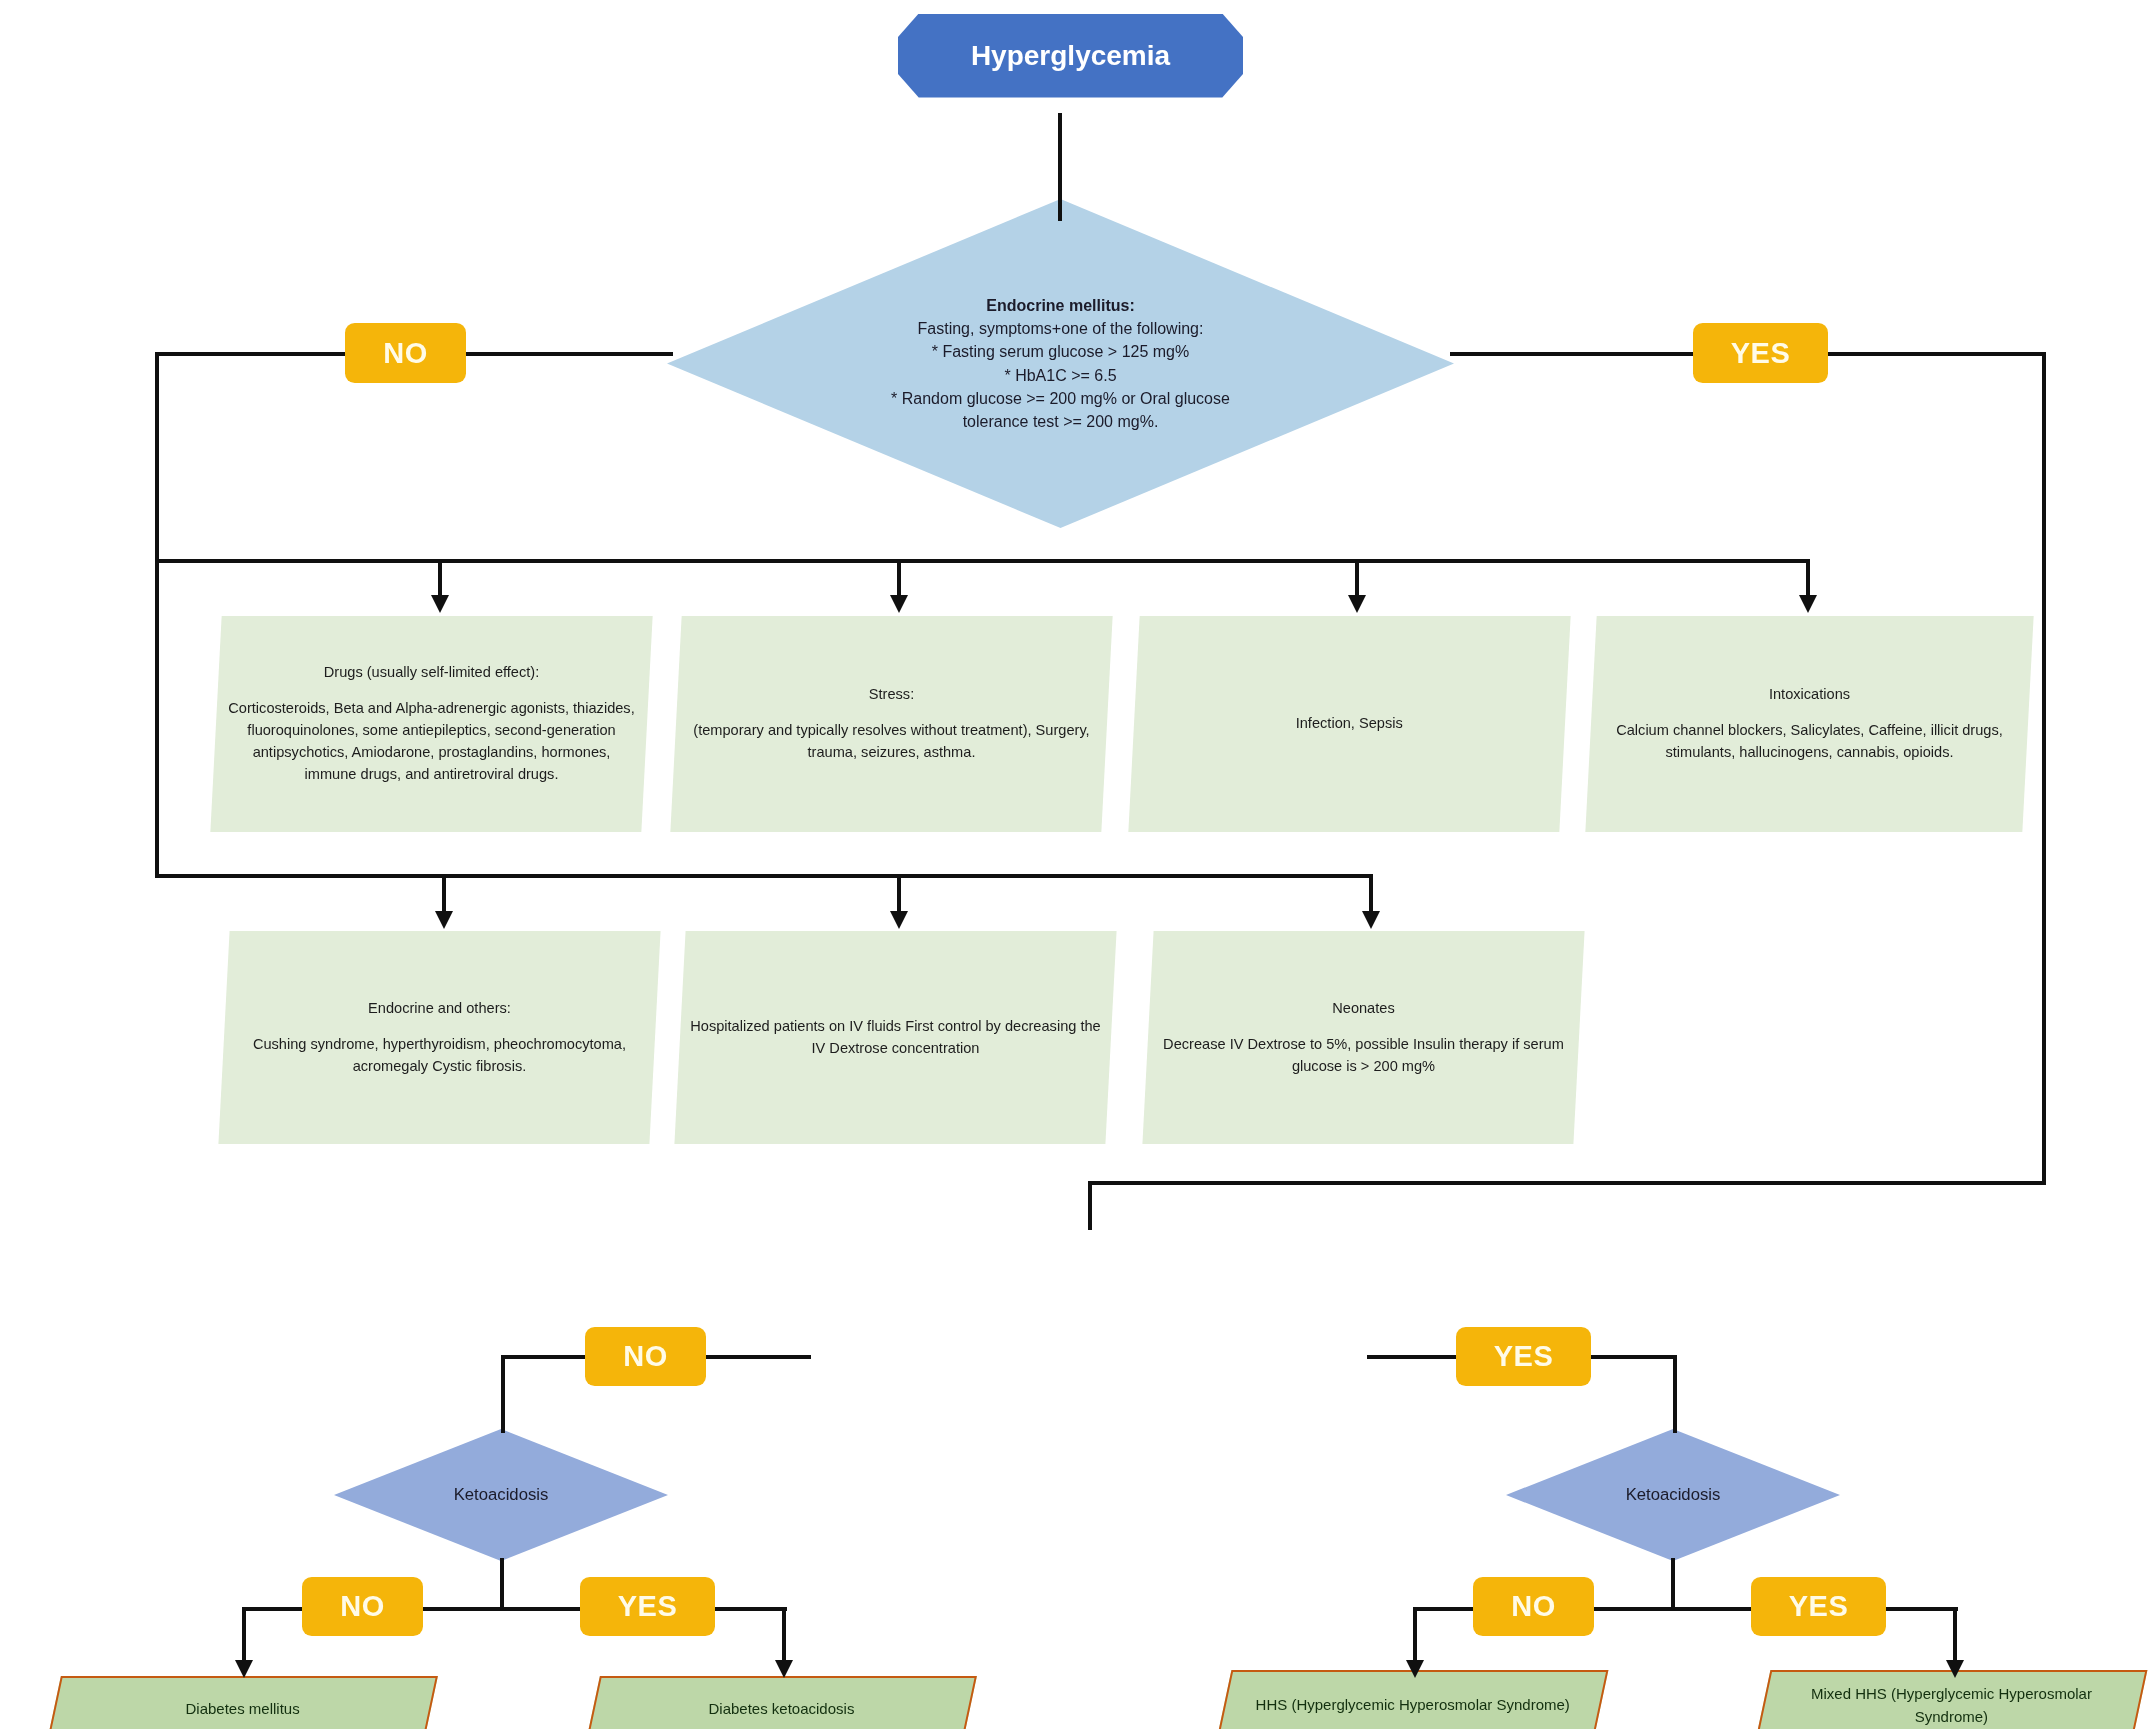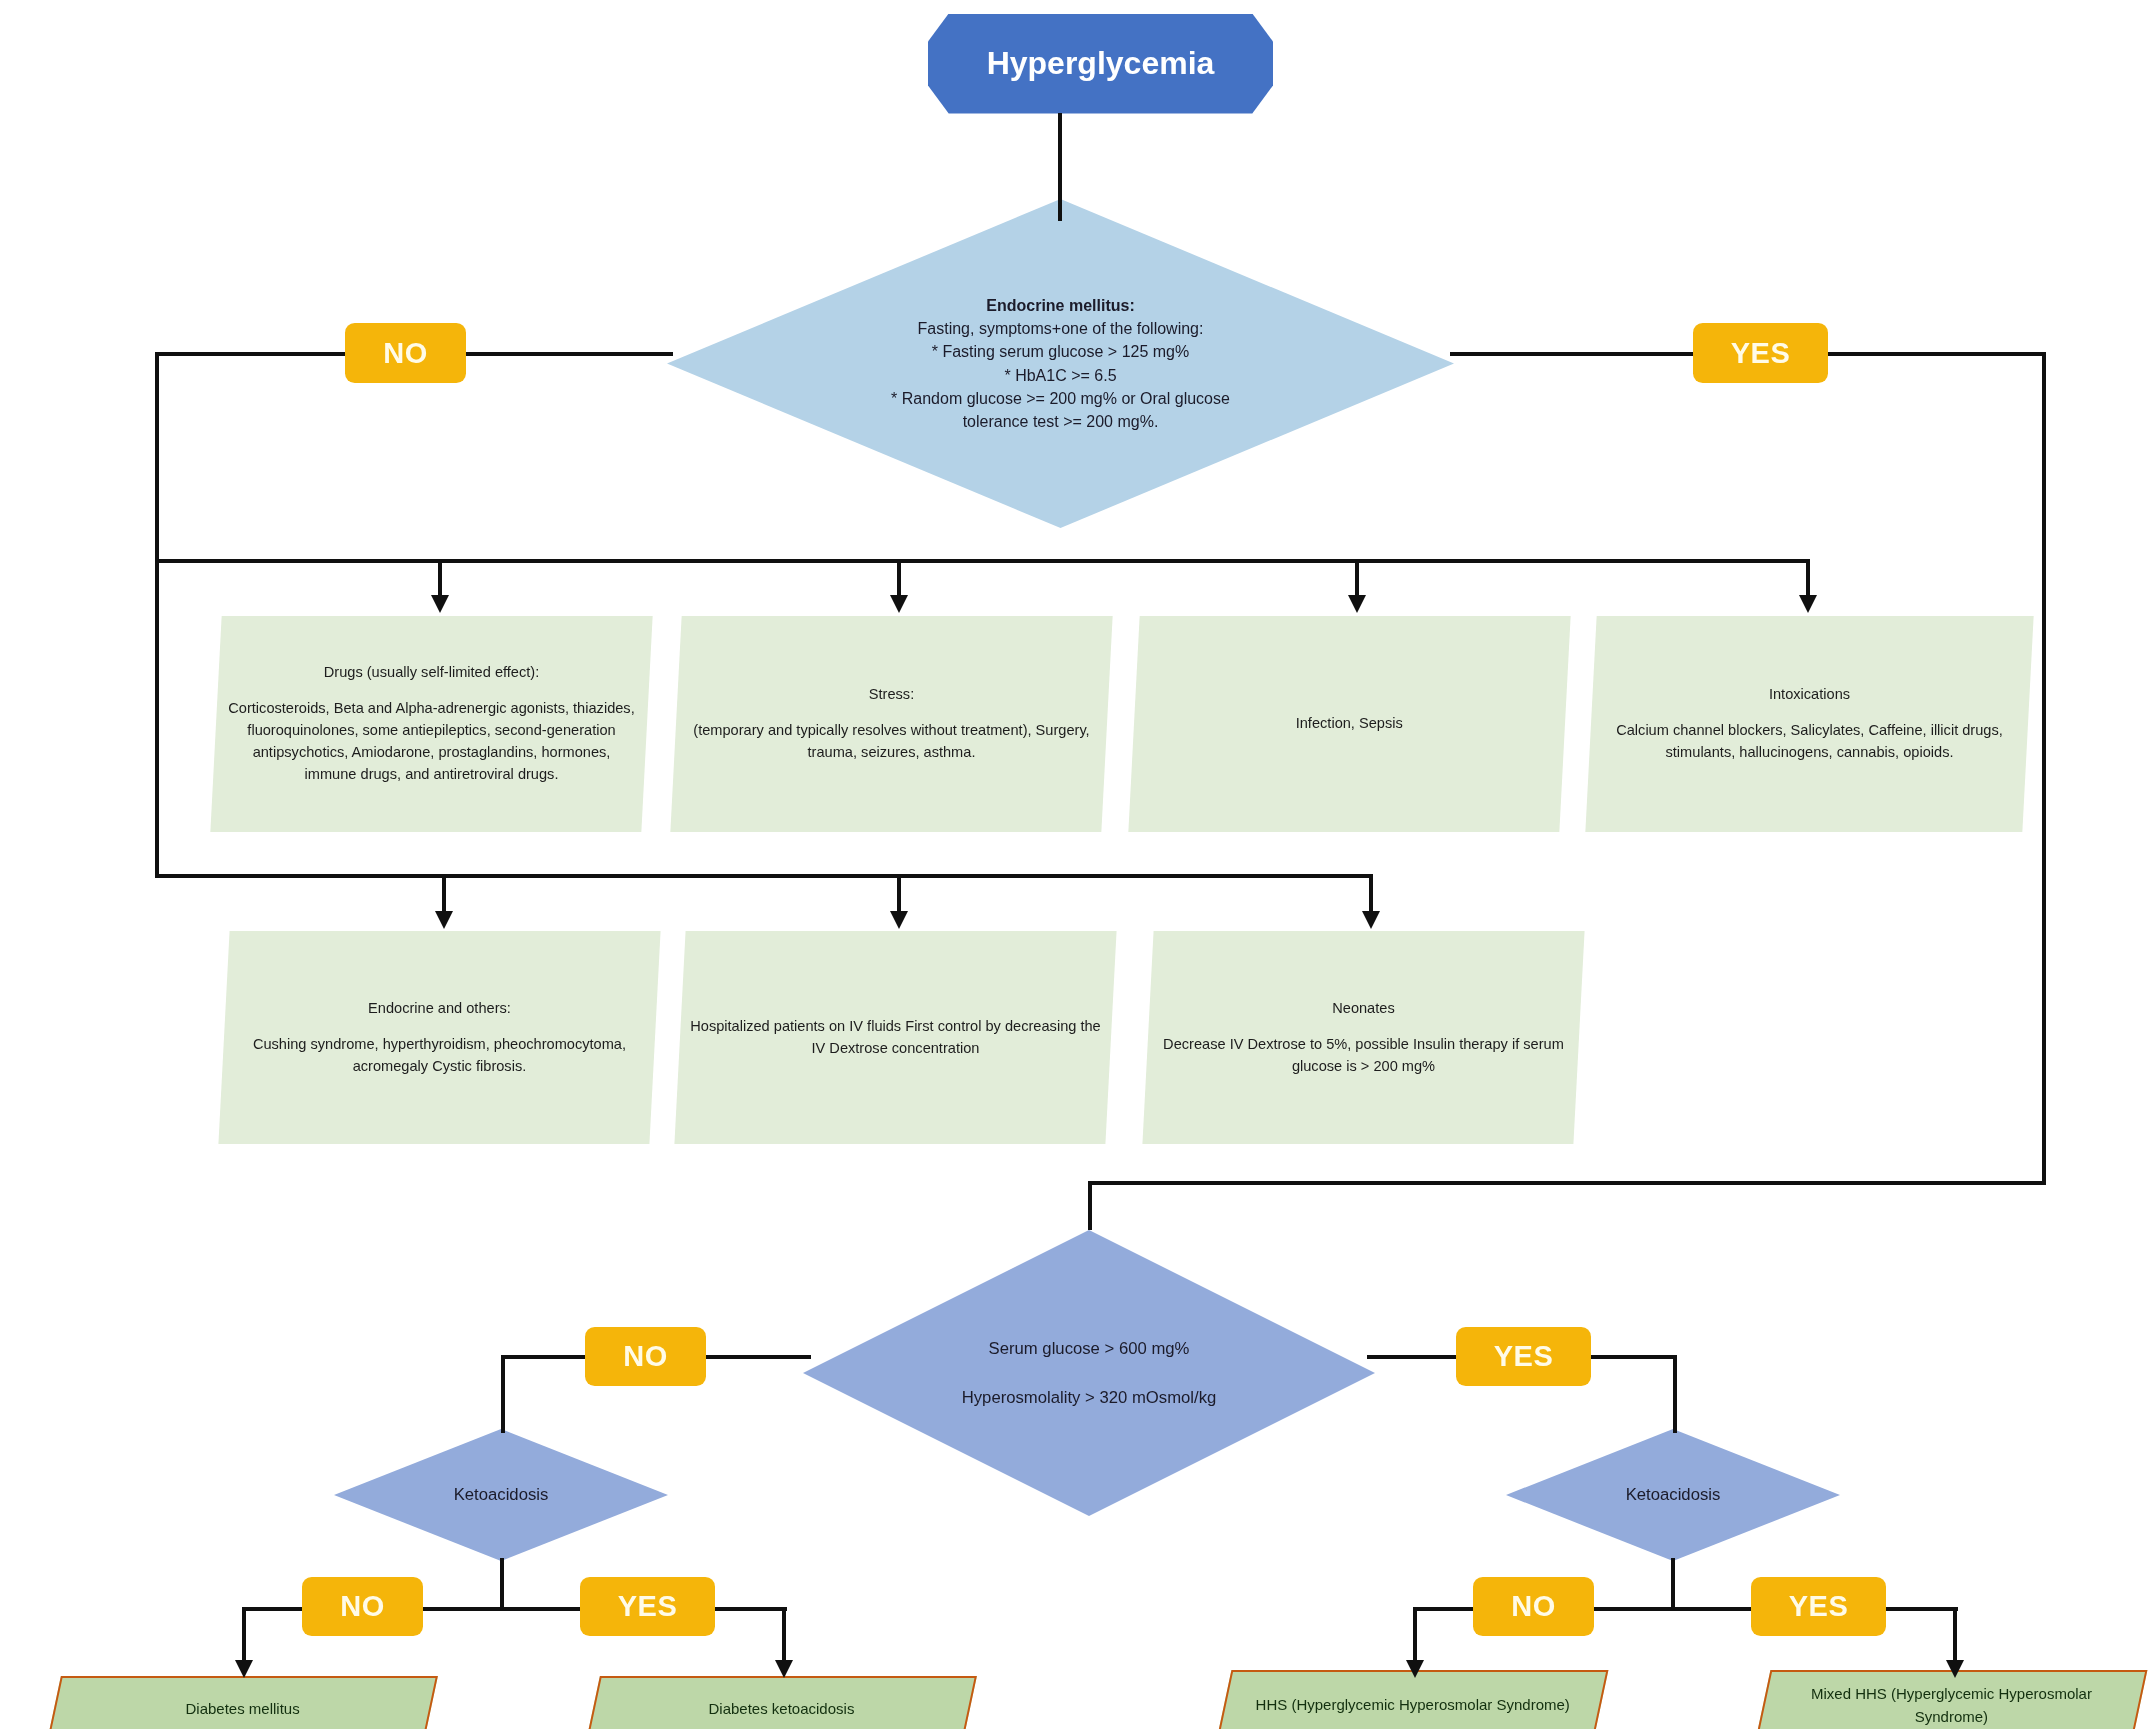--- a/index.html
+++ b/index.html
@@ -61,21 +61,21 @@
     border-left:9.2px solid transparent;border-right:9.2px solid transparent;
     border-top:18.3px solid #101010;z-index:4;}
 
   .bold{font-weight:bold;}
 </style>
 </head>
 <body>
 
 <div id="canvas">
 
-  <div class="node octagon" style="left:928px;top:13.5px;width:345px;height:100px;font-size:32px;">
+  <div class="node octagon" style="left:898px;top:13.5px;width:345px;height:84px;font-size:28px;">
     <span>Hyperglycemia</span>
   </div>
 
   <div class="ln lnv" style="left:1058px;top:113px;height:108px;"></div>
 
   <div class="node diamond dia-light" style="left:667px;top:199px;width:787px;height:329px;">
     <div class="dshape"></div>
     <div class="dtext" style="font-size:16px;line-height:1.45;width:518px;">
       <div class="bold">Endocrine mellitus:</div>
       <div>Fasting, symptoms+one of the following:</div>
@@ -174,28 +174,20 @@
   </div>
 
   <div class="node para" style="left:1148px;top:931px;width:431px;height:213px;">
     <div class="ptext" style="font-size:14.6px;">
       <div>Neonates</div>
       <div style="height:14px;"></div>
       <div>Decrease IV Dextrose to 5%, possible Insulin therapy if serum glucose is &gt; 200 mg%</div>
     </div>
   </div>
 
-  <div class="node diamond dia-mid" style="left:803px;top:1230px;width:572px;height:286px;">
-    <div class="dshape"></div>
-    <div class="dtext" style="font-size:16.7px;line-height:1.4;width:372px;">
-      <div>Serum glucose &gt; 600 mg%</div>
-      <div style="height:25px;"></div>
-      <div>Hyperosmolality &gt; 320 mOsmol/kg</div>
-    </div>
-  </div>
 
   <div class="ln lnh" style="left:501px;top:1355px;width:310px;"></div>
   <div class="node pill" style="left:585px;top:1327px;width:121px;height:59px;font-size:29px;">
     <span>NO</span>
   </div>
   <div class="ln lnv" style="left:501px;top:1355px;height:78px;"></div>
 
   <div class="ln lnh" style="left:1367px;top:1355px;width:310px;"></div>
   <div class="node pill" style="left:1456px;top:1327px;width:135px;height:59px;font-size:29px;">
     <span>YES</span>

